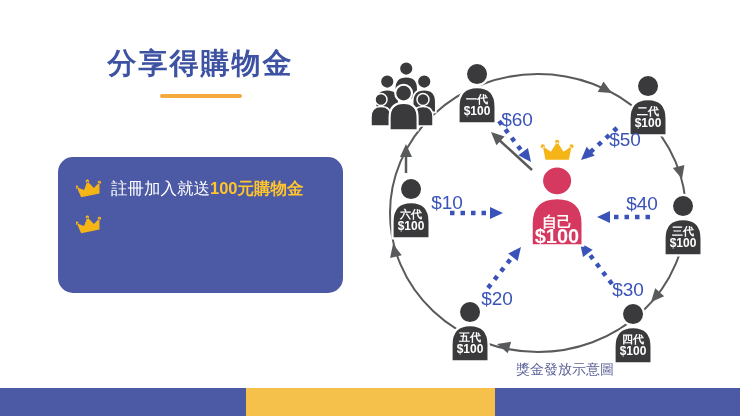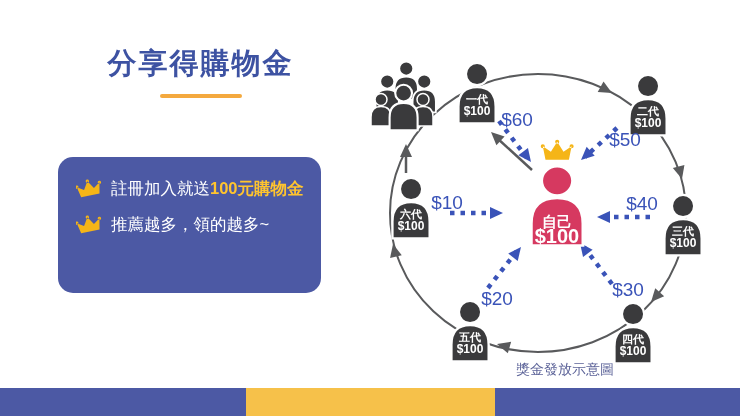--- a/index.html
+++ b/index.html
@@ -11,21 +11,21 @@
   
   .title-block{position:absolute;left:58px;top:44px;width:285px;text-align:center;}
   .title-block h1{
     margin:0;font-size:29px;font-weight:bold;letter-spacing:2px;color:#3D52A2;
   }
   .title-underline{
     width:82px;height:4px;background:#F4A93E;border-radius:2px;margin:10px auto 0;
   }
   
   .benefits-box{
-    position:absolute;left:58px;top:157px;width:263px;height:136px;
+    position:absolute;left:58px;top:157px;width:285px;height:136px;
     background:#4C59A4;border-radius:15px;padding:14px 0 0 18px;
   }
   .benefit-row{display:flex;align-items:center;height:36px;}
   .benefit-row svg{flex:0 0 auto;margin-right:9px;}
   .benefit-text{font-size:16.5px;font-weight:500;color:#ffffff;white-space:nowrap;}
   .benefit-text .hl{color:#FFC42E;font-weight:bold;}
   
   .diagram{position:absolute;left:350px;top:50px;}
   .gen-label{font-size:11px;fill:#ffffff;font-weight:bold;}
   .gen-amount{font-size:12px;fill:#ffffff;font-weight:bold;}
@@ -65,21 +65,20 @@
     <div class="benefit-row">
       <svg width="26" height="20" viewBox="0 0 36 26">
           <use href="#crownShape" fill="#F5B517" transform="rotate(-12 18 13)"></use>
         </svg>
       <span class="benefit-text"><span>註冊加入就送</span><span class="hl">100元購物金</span></span>
     </div>
     <div class="benefit-row">
       <svg width="26" height="20" viewBox="0 0 36 26">
           <use href="#crownShape" fill="#F5B517" transform="rotate(-12 18 13)"></use>
         </svg>
-      <span class="benefit-text"><span>推薦越多，領的越多~</span><span class="hl"></span></span>
     </div>
   </div>
 
   <svg class="diagram" width="390" height="340" viewBox="350 50 390 340">
 
     <ellipse cx="538" cy="213" rx="148" ry="139" fill="none" stroke="#595A5C" stroke-width="2"></ellipse>
 
     <use href="#ah" fill="#595A5C" transform="translate(612,93) rotate(29)"></use>
     <use href="#ah" fill="#595A5C" transform="translate(682,179) rotate(75)"></use>
     <use href="#ah" fill="#595A5C" transform="translate(651,302) rotate(132)"></use>

